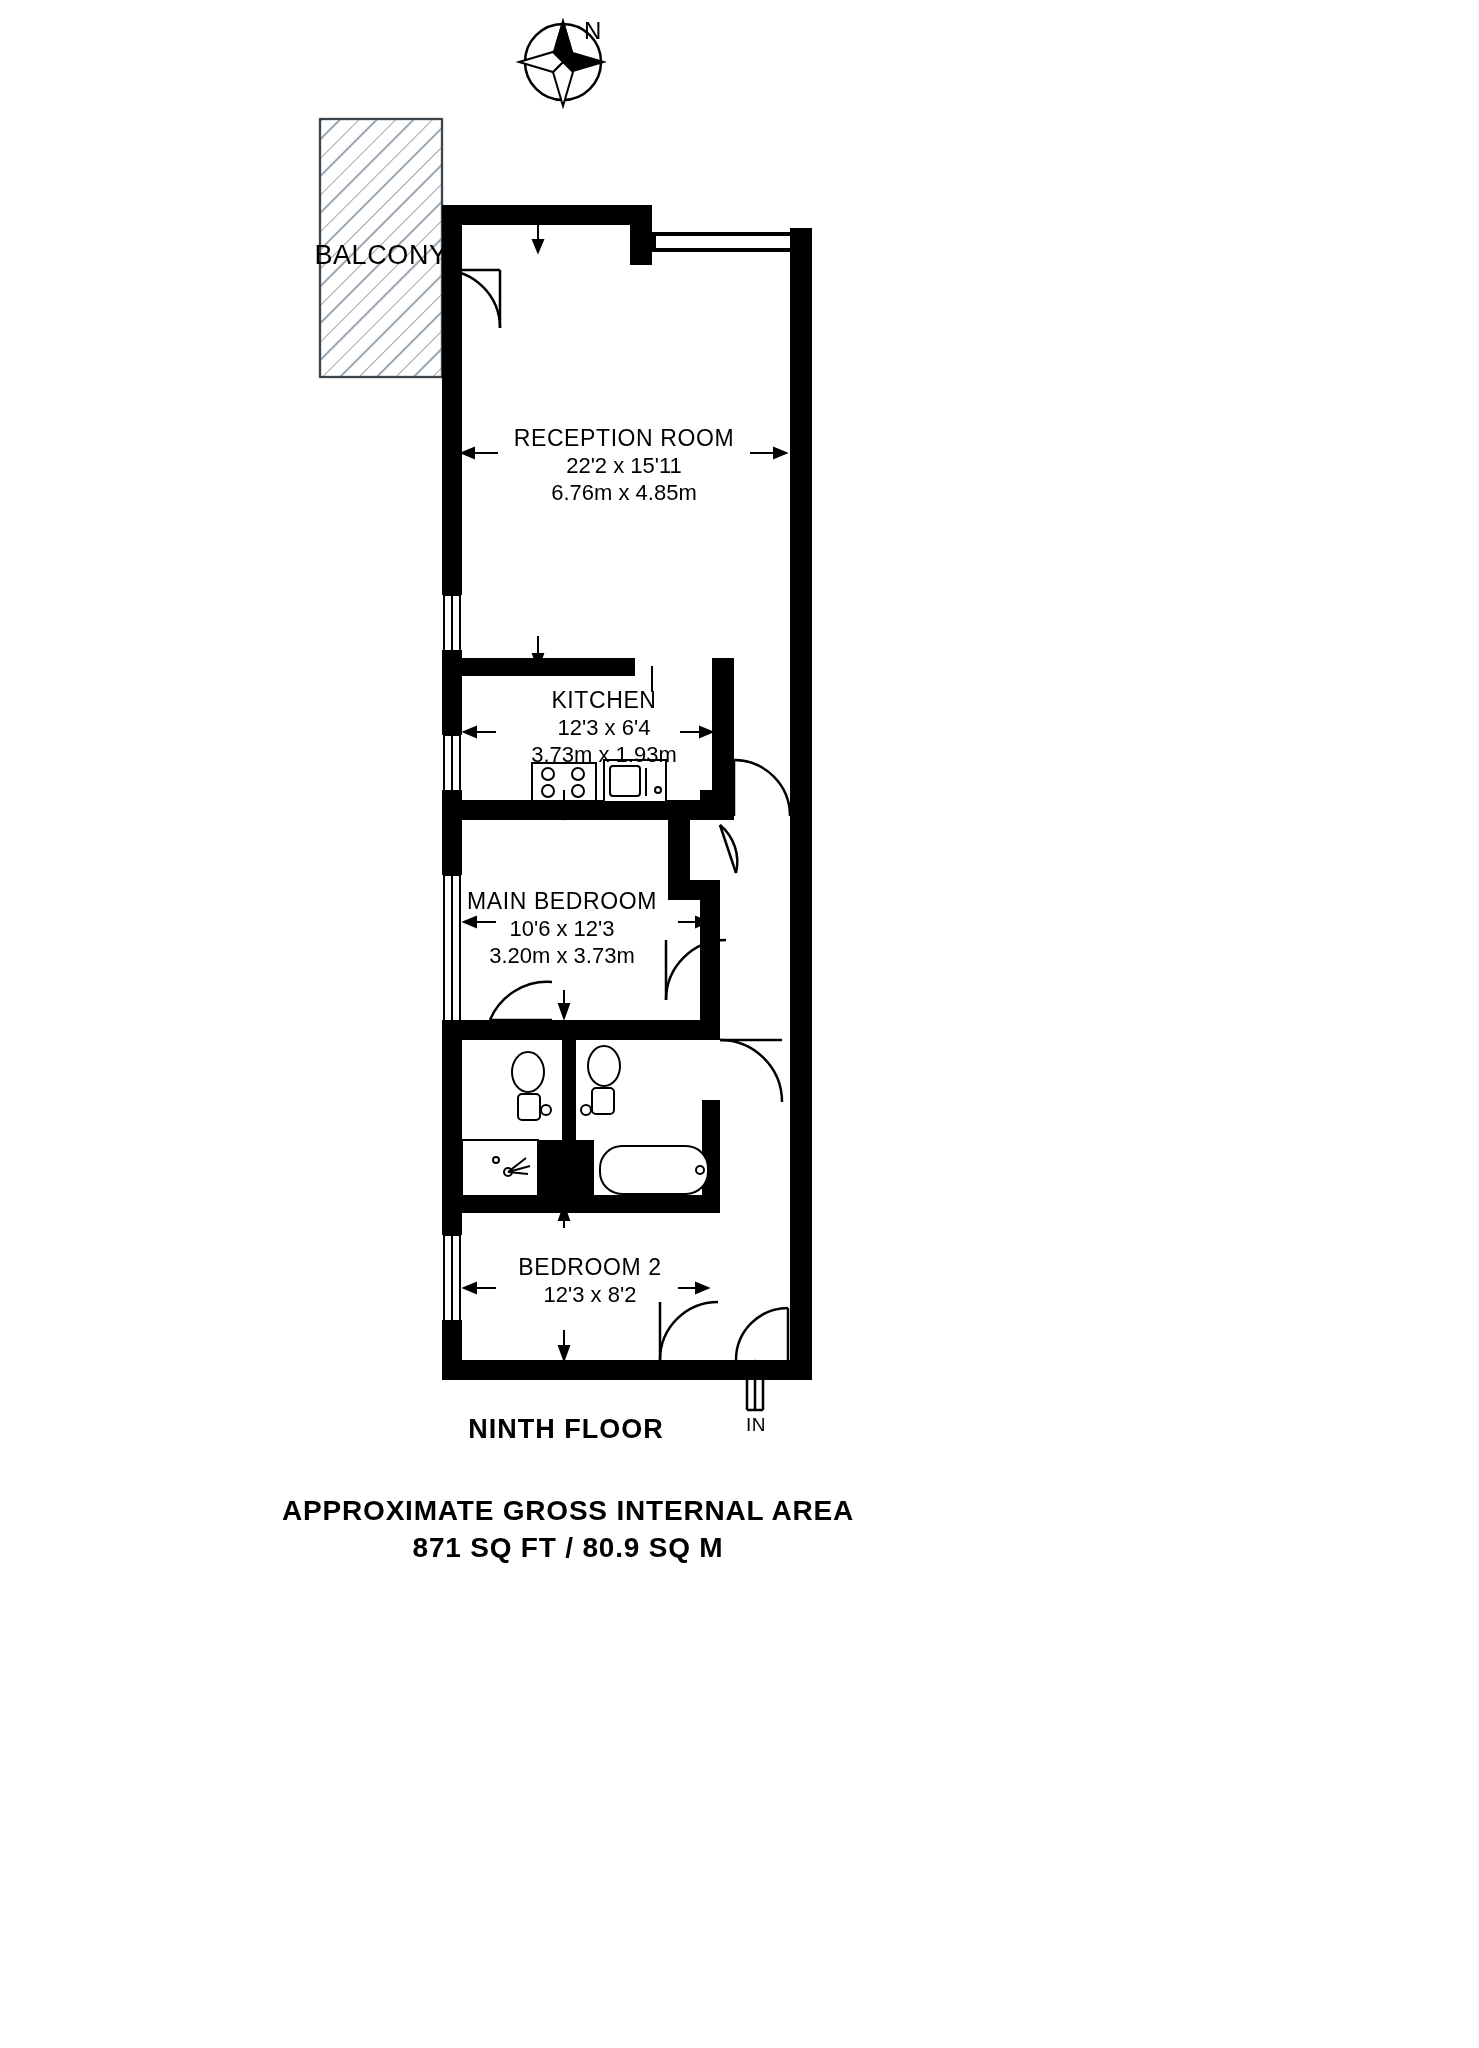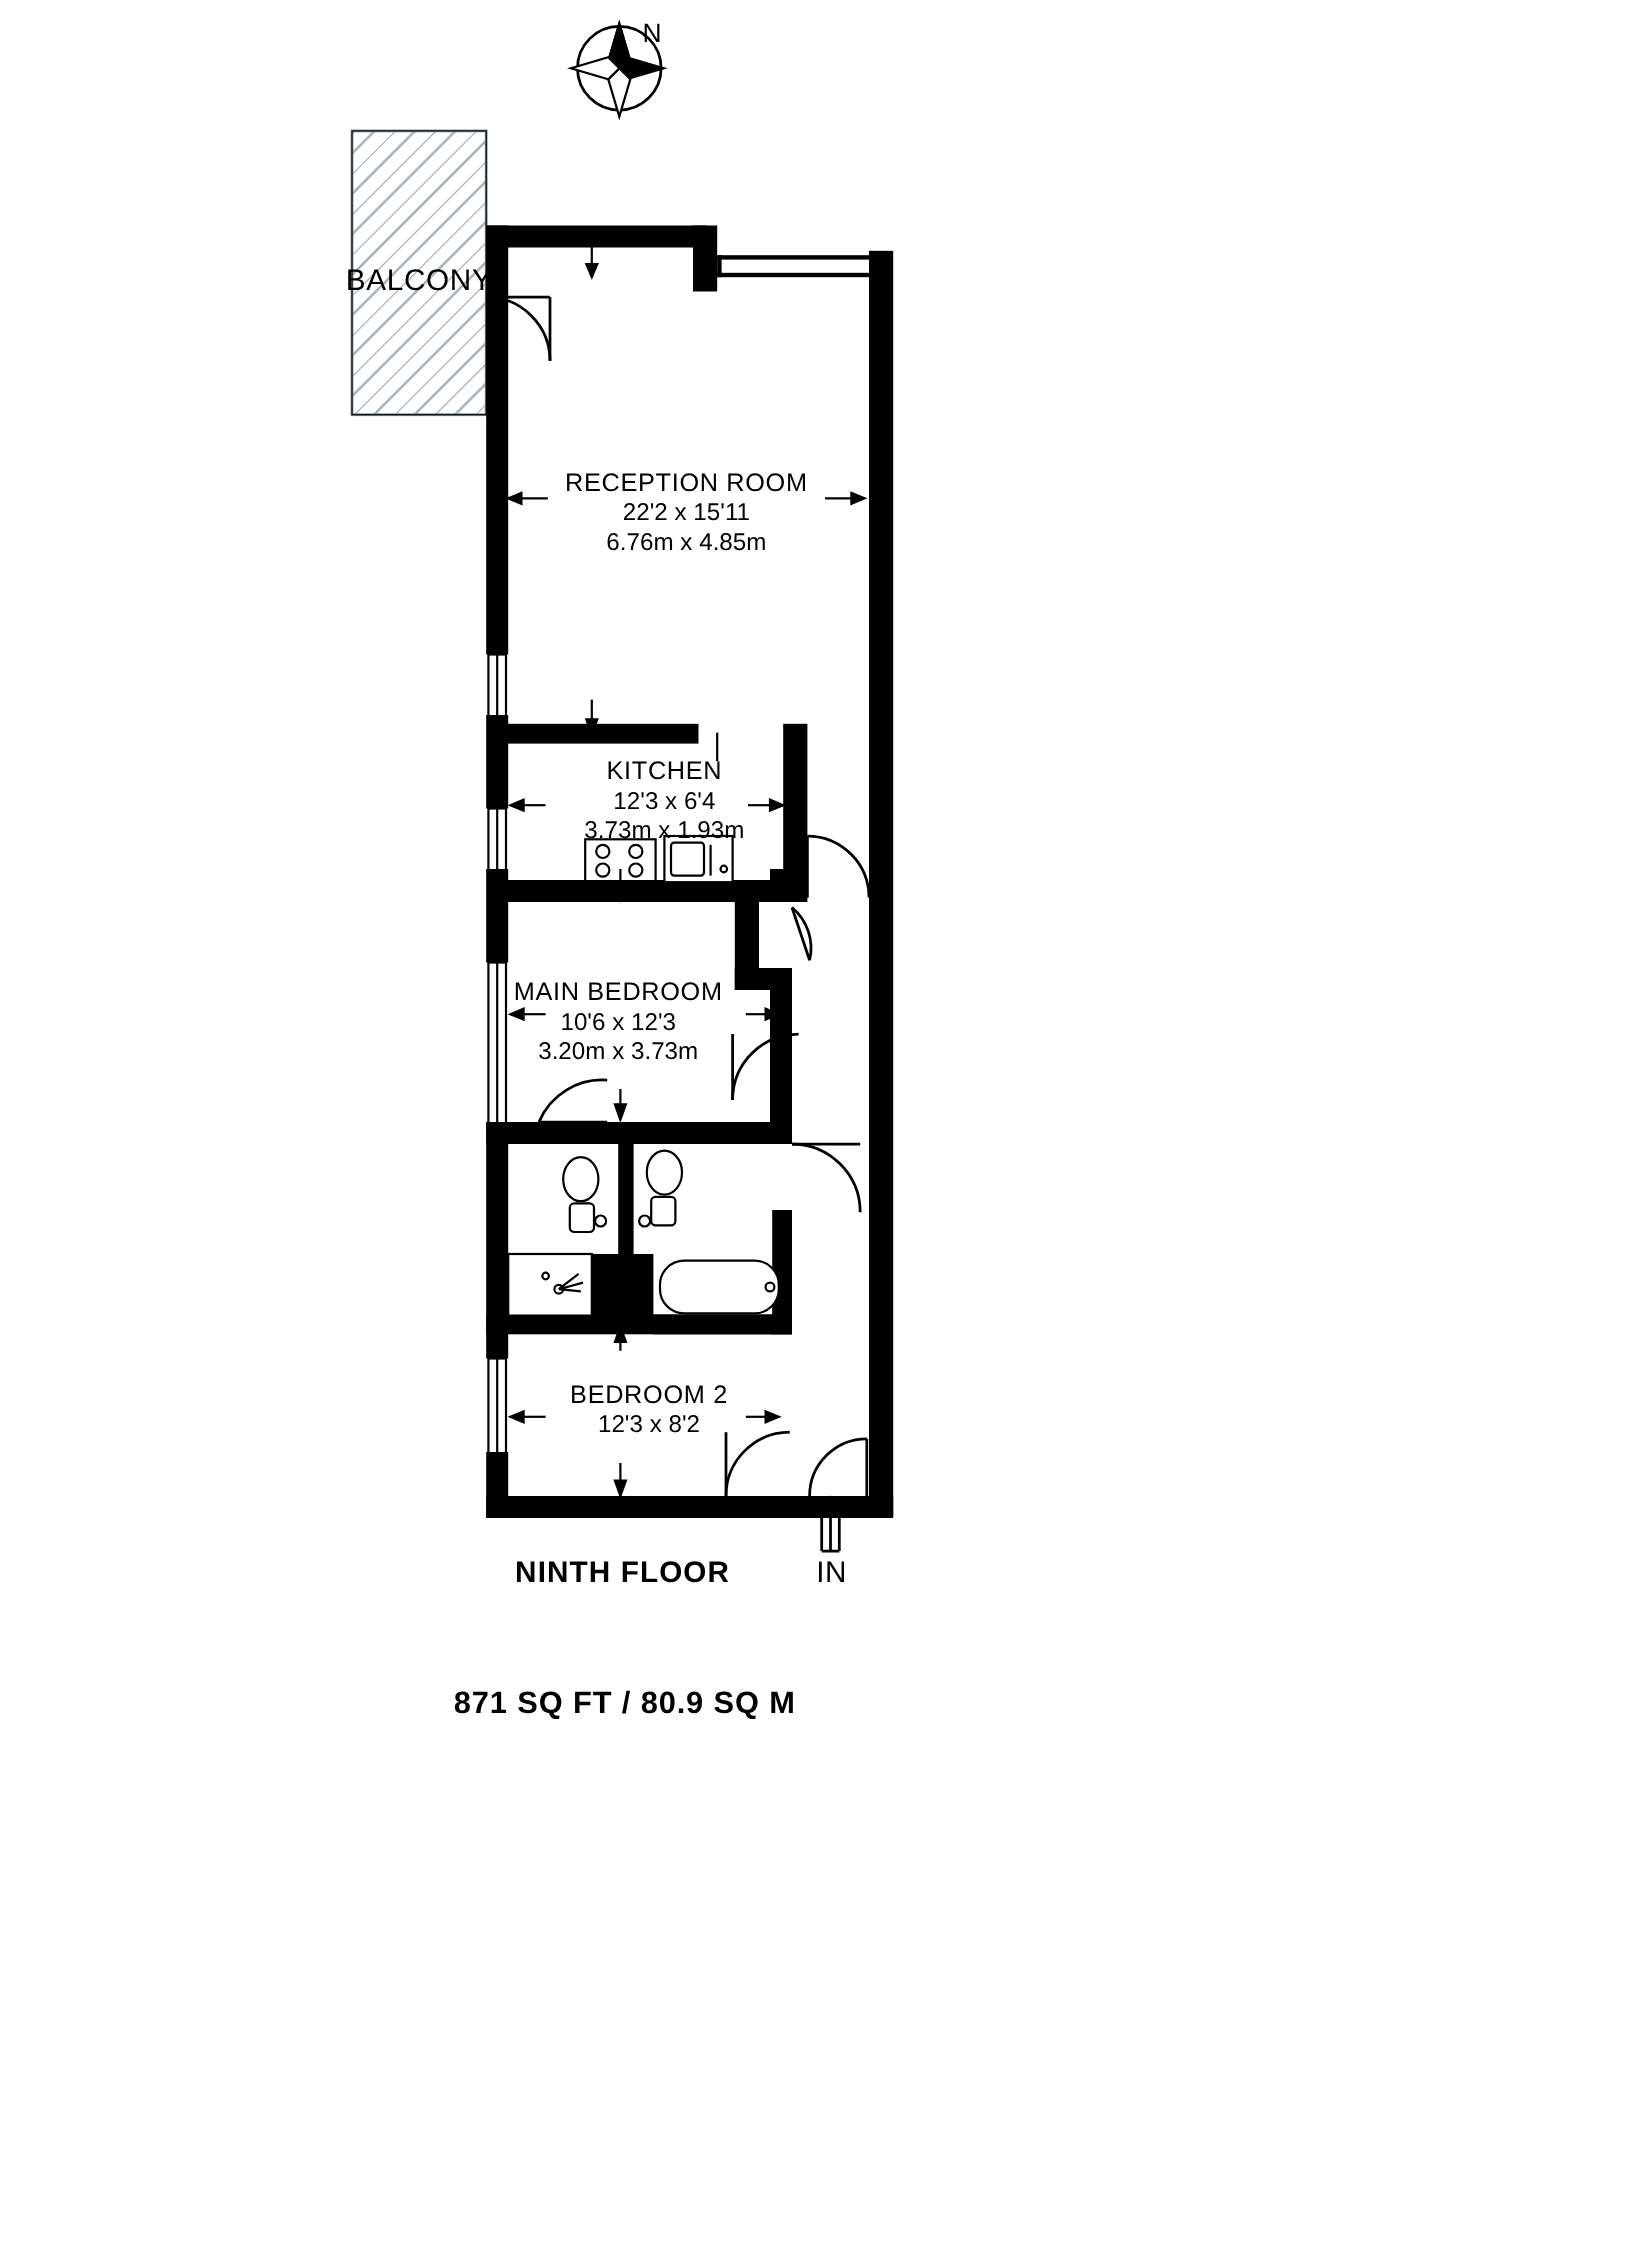--- a/index.html
+++ b/index.html
@@ -40,21 +40,21 @@
   }
   .compass-letter {
     font-size: 24px;
     font-weight: normal;
   }
   .balcony-label {
     font-size: 27px;
     letter-spacing: 0.6px;
   }
   .in-label {
-    font-size: 27px;
+    font-size: 19px;
     letter-spacing: 0.5px;
   }
   .floor-title {
     font-size: 27px;
     font-weight: bold;
     letter-spacing: 1px;
   }
   .area-line1 {
     font-size: 28px;
     font-weight: bold;
@@ -277,15 +277,16 @@
   <div class="txt room-dim center-x" style="left:562px; top:915px;">10'6 x 12'3</div>
   <div class="txt room-dim center-x" style="left:562px; top:942px;">3.20m x 3.73m</div>
 
   <div class="txt room-label center-x" style="left:590px; top:1253px;">BEDROOM 2</div>
   <div class="txt room-dim center-x" style="left:590px; top:1281px;">12'3 x 8'2</div>
   <div class="txt room-dim center-x" style="left:590px; top:1358px;margin-left:45px;">3.73m x 2.49m</div>
 
   <div class="txt in-label center-x" style="left:756px; top:1413px;">IN</div>
 
   <div class="txt floor-title center-x" style="left:566px; top:1413px;">NINTH FLOOR</div>
+  <div class="txt area-line1 center-x" style="left:568px; top:1493px;">APPROXIMATE GROSS INTERNAL AREA</div>
   <div class="txt area-line2 center-x" style="left:568px; top:1530px;">871 SQ FT / 80.9 SQ M</div>
 
 </div>
 
 </body></html>

